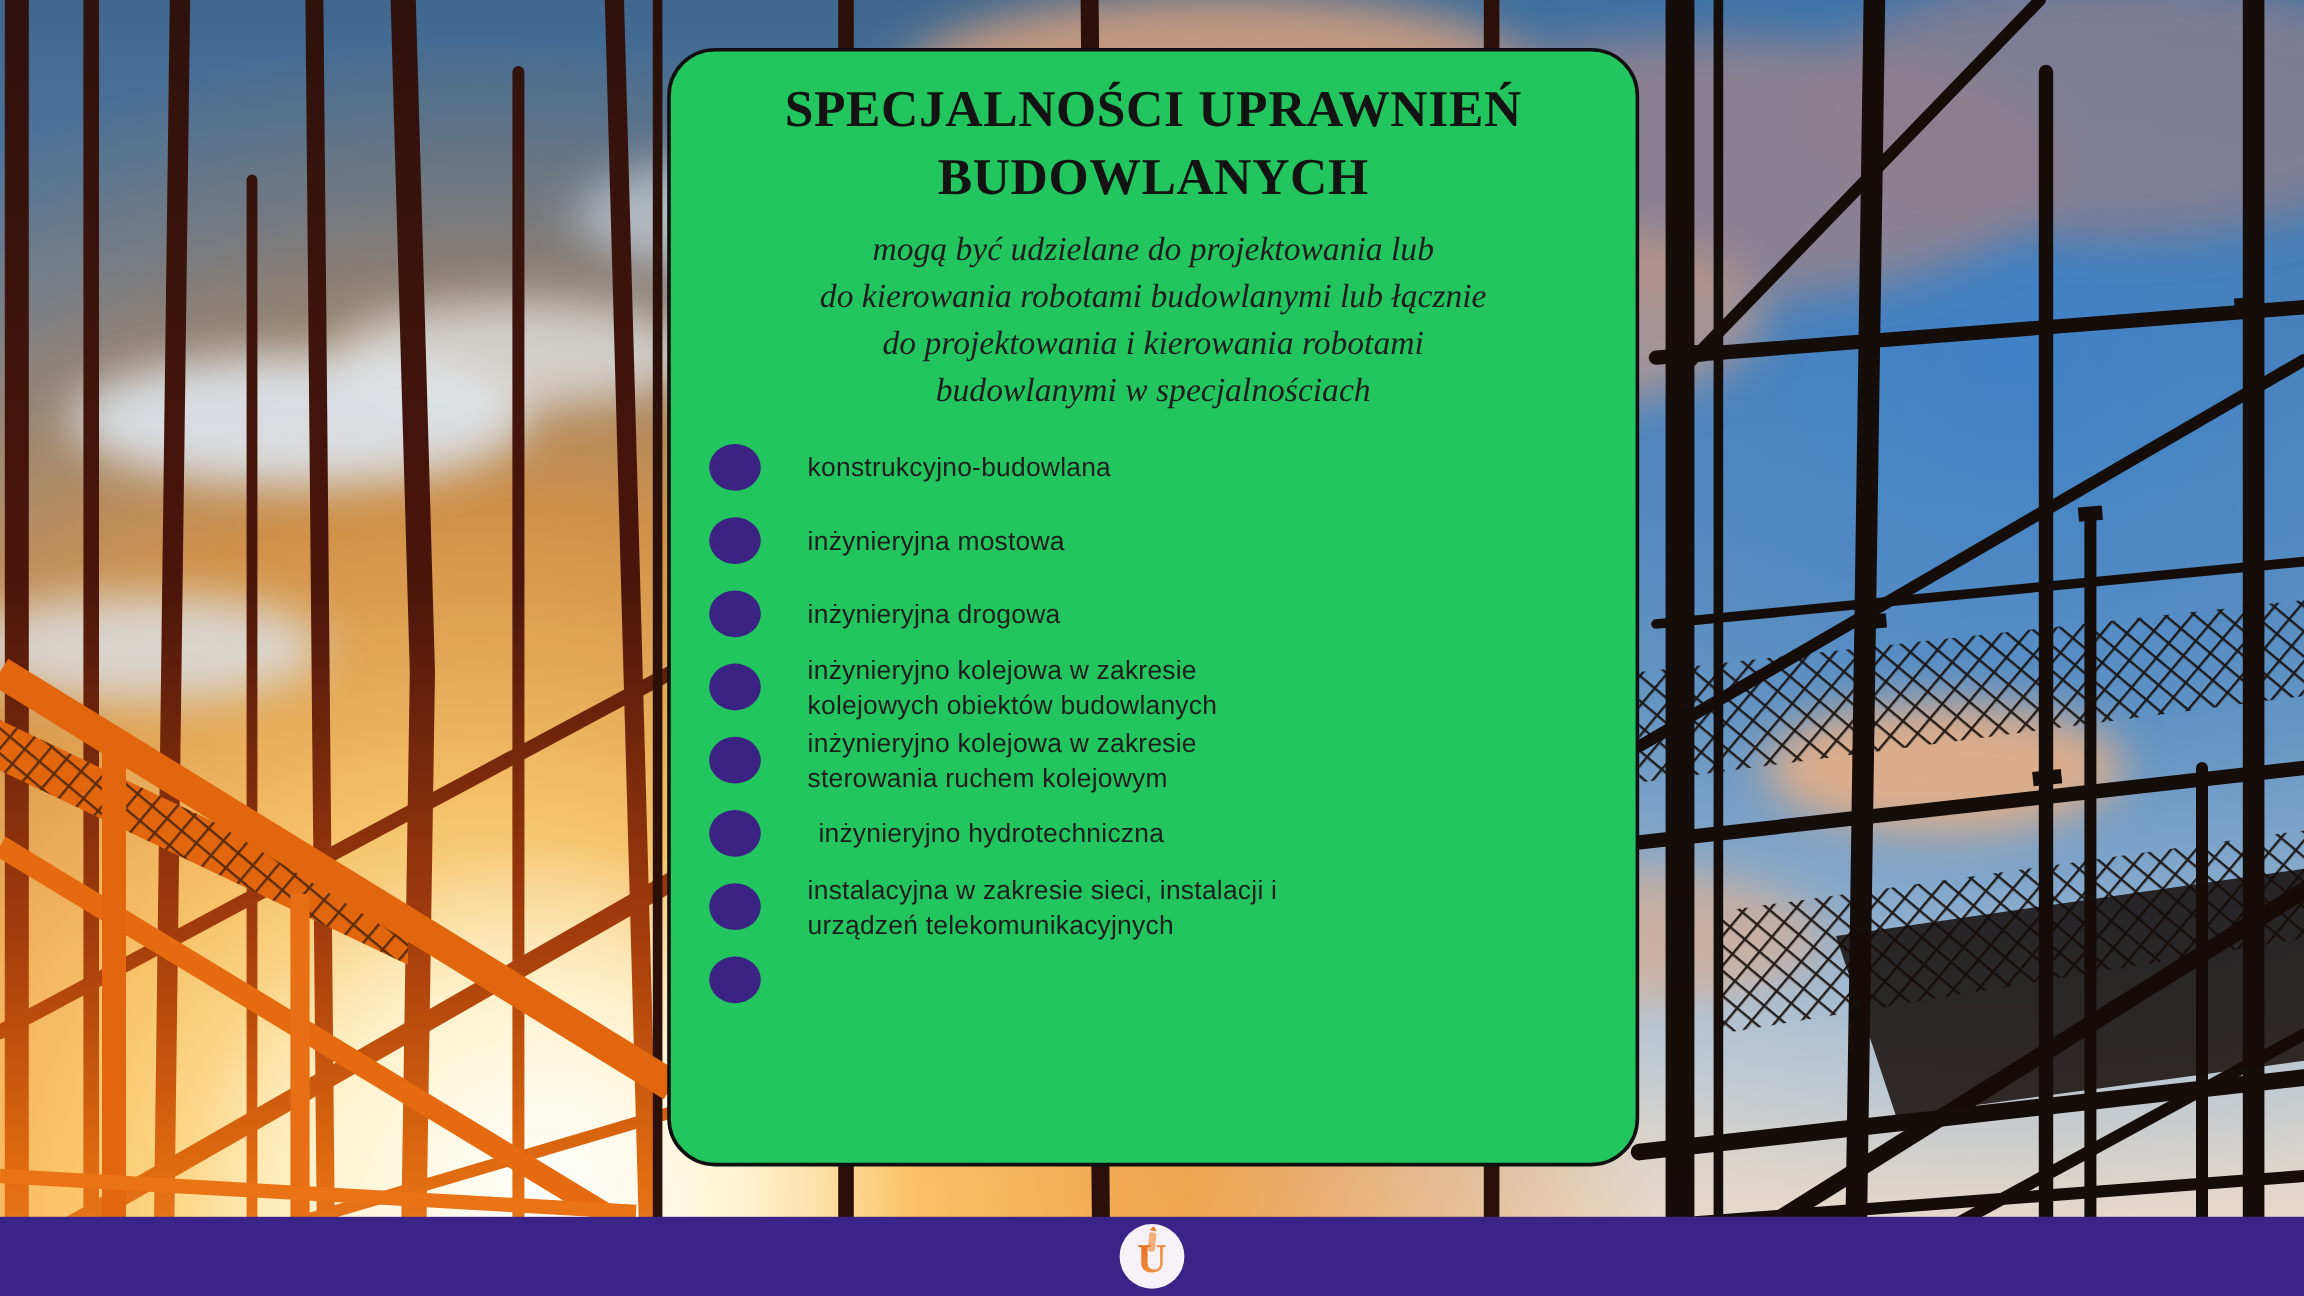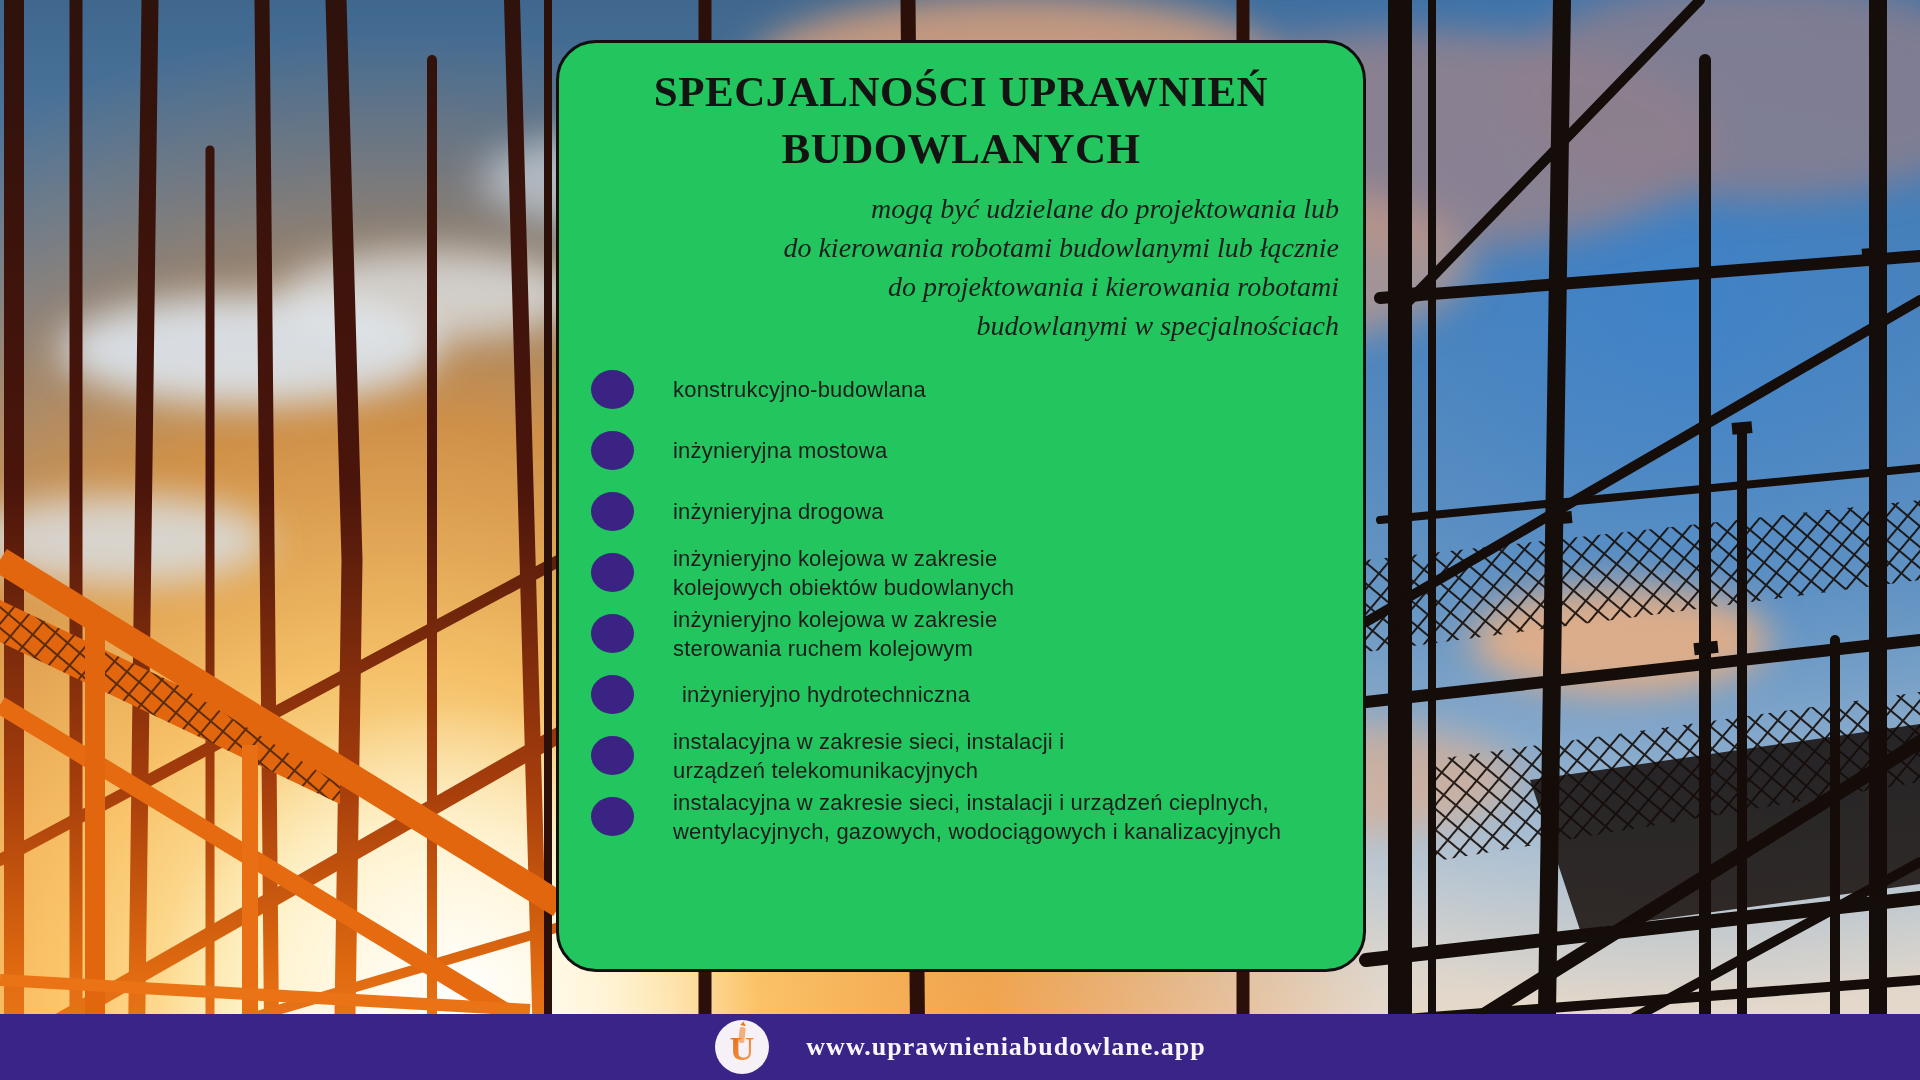--- a/index.html
+++ b/index.html
@@ -14,21 +14,21 @@
   .card{
     position:absolute;left:556px;top:40px;width:810px;height:932px;
     box-sizing:border-box;background:#22c55e;border:3px solid #101010;
     border-radius:40px;padding:16px 24px 10px 24px;z-index:5;
   }
   .card-title{
     text-align:center;font-family:"Liberation Serif",serif;font-weight:bold;
     color:#131313;font-size:43px;line-height:1.33;letter-spacing:0.5px;margin-top:4px;
   }
   .card-subtitle{
-    text-align:right;font-family:"Liberation Serif",serif;font-style:italic;
+    text-align:center;font-family:"Liberation Serif",serif;font-style:italic;
     color:#1e1e1e;font-size:28px;line-height:39px;margin-top:12px;
   }
   .spec-list{
     list-style:none;margin:14px 0 0 0;padding:0 0 0 8px;
   }
   .spec-item{
     display:flex;align-items:center;height:61px;
   }
   .bullet{
     width:43px;height:39px;border-radius:50%;background:#3b2383;
@@ -212,33 +212,30 @@
       <span class="bullet"></span>
       <span class="spec-label">inżynieryjno hydrotechniczna</span>
     </li>
     <li class="spec-item">
       <span class="bullet"></span>
       <span class="spec-label">instalacyjna w zakresie sieci, instalacji i
 urządzeń telekomunikacyjnych</span>
     </li>
     <li class="spec-item">
       <span class="bullet"></span>
-      <span class="spec-label">instalacyjna w zakresie sieci, instalacji i urządzeń cieplnych,
-wentylacyjnych, gazowych, wodociągowych i kanalizacyjnych</span>
     </li>
   </ul>
 </div>
 
 <div class="footer">
   <svg class="logo-circle" viewBox="0 0 56 56" aria-hidden="true">
     <defs>
       <linearGradient id="logoU" x1="0" y1="0" x2="1" y2="1">
         <stop offset="0" stop-color="#e4670e"></stop>
         <stop offset="1" stop-color="#f6a45b"></stop>
       </linearGradient>
     </defs>
     <circle cx="28" cy="28" r="27" fill="#f6f1f6"></circle>
     <rect x="25" y="8" width="6" height="16" rx="2" fill="#f3b07c" transform="rotate(6 28 16)"></rect>
     <polygon points="26.2,6 31.8,7.2 29.4,2.6" fill="#e8771f"></polygon>
     <text x="28" y="41" text-anchor="middle" font-family="Liberation Serif, serif" font-weight="bold" font-size="34" fill="url(#logoU)" aria-label="U">U</text>
   </svg>
-  <a class="footer-url" href="#">www.uprawnieniabudowlane.app</a>
 </div>
 
 </body></html>

